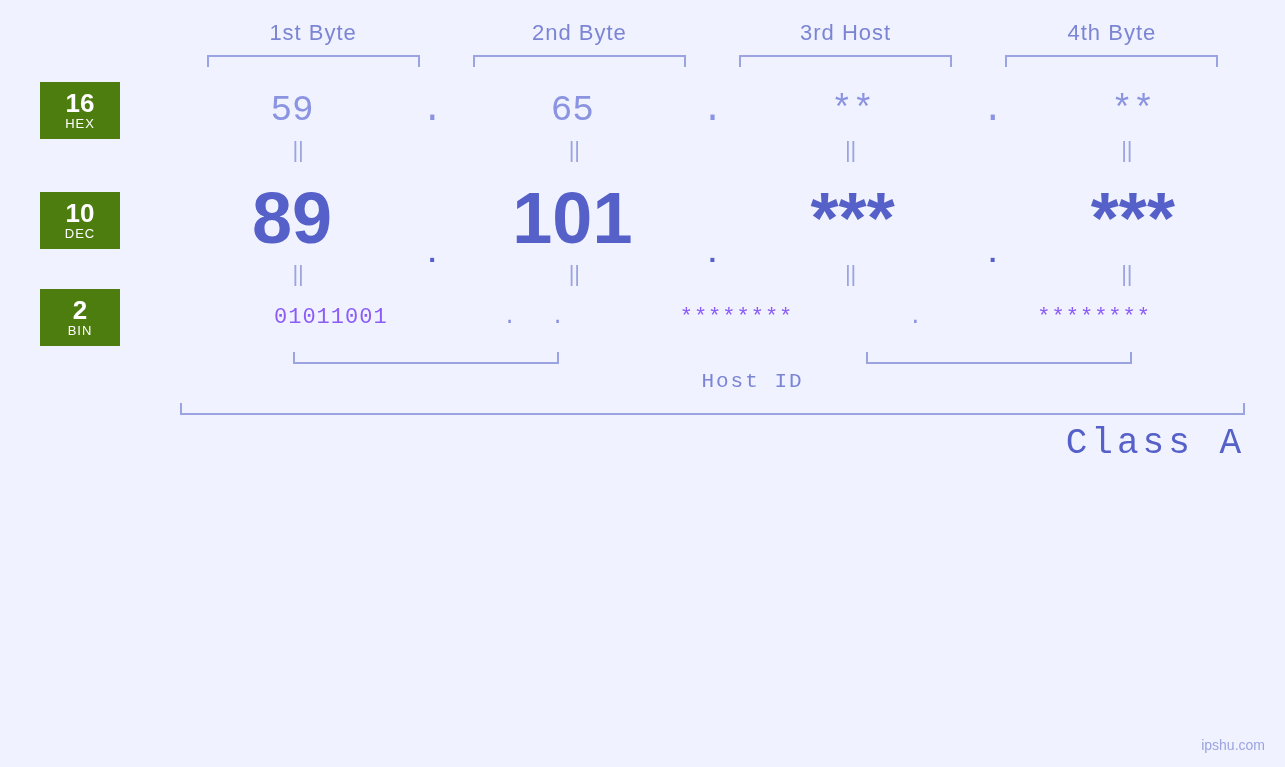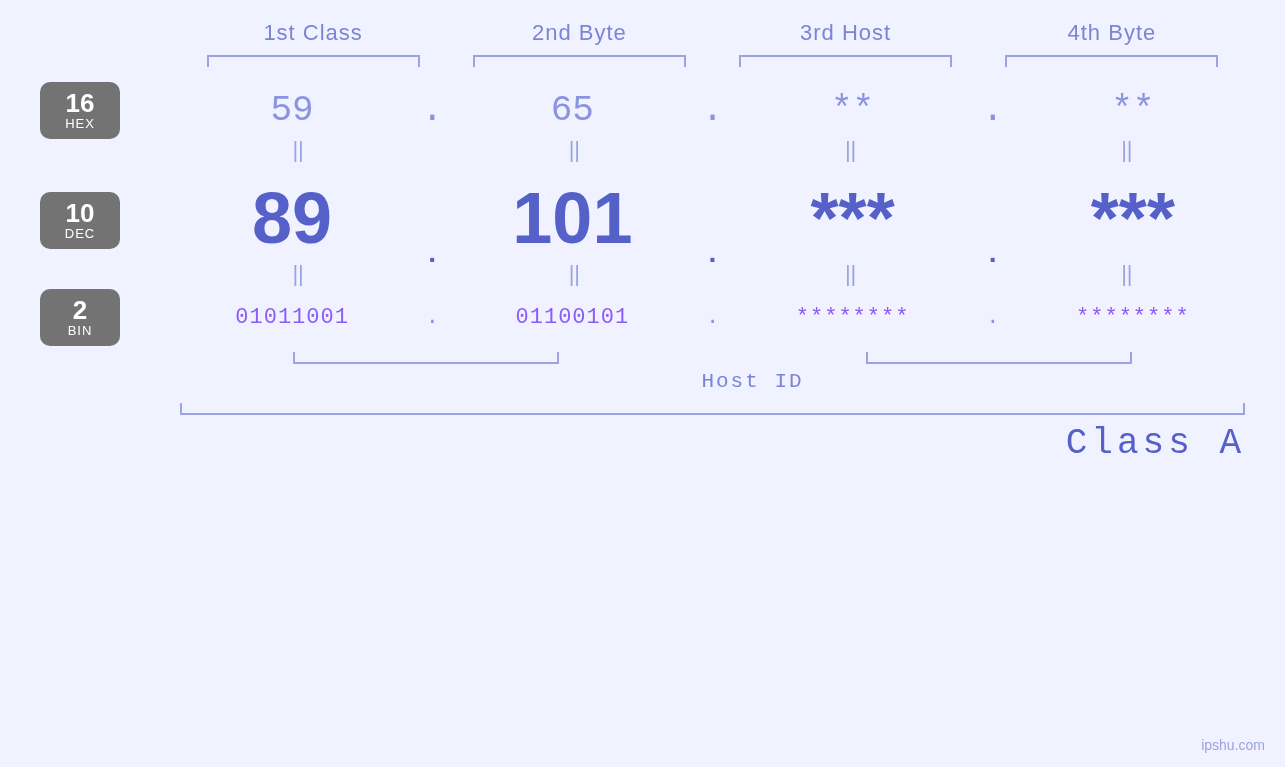--- a/index.html
+++ b/index.html
@@ -54,23 +54,23 @@
 
     .bracket-top {
       width: 80%;
       height: 12px;
       border-top: 2px solid #9ba4e0;
       border-left: 2px solid #9ba4e0;
       border-right: 2px solid #9ba4e0;
     }
 
     .label-badge {
-      background-color: #737373;
+      background-color: #4d7c0f;
       color: white;
-      border-radius: 10px;
+      border-radius: 0;
       text-align: center;
       padding: 8px 12px;
       width: 80px;
       margin-bottom: 0;
     }
 
     .label-badge .base-num {
       font-size: 26px;
       font-weight: bold;
       font-family: Arial, sans-serif;
@@ -188,21 +188,21 @@
       font-size: 14px;
       font-family: Arial, sans-serif;
     }
   </style>
 </head>
 <body>
 
 <div class="container">
 
   <div class="byte-headers">
-    <div class="byte-header">1st Class</div>
+    <div class="byte-header">1st Byte</div>
     <div class="byte-header">2nd Byte</div>
     <div class="byte-header">3rd Host</div>
     <div class="byte-header">4th Byte</div>
   </div>
 
   <div class="brackets-row">
     <div class="bracket-cell">
       <div class="bracket-top"></div>
     </div>
     <div class="bracket-cell">
@@ -307,23 +307,20 @@
         <div class="base-name">BIN</div>
       </div>
     </div>
     <div class="data-row">
       <div class="byte-cell">
         <span class="bin-value">01011001</span>
       </div>
       <div class="dot-sep">
         <span class="bin-dot">.</span>
       </div>
-      <div class="byte-cell">
-        <span class="bin-value">01100101</span>
-      </div>
       <div class="dot-sep">
         <span class="bin-dot">.</span>
       </div>
       <div class="byte-cell">
         <span class="bin-value">********</span>
       </div>
       <div class="dot-sep">
         <span class="bin-dot">.</span>
       </div>
       <div class="byte-cell">

